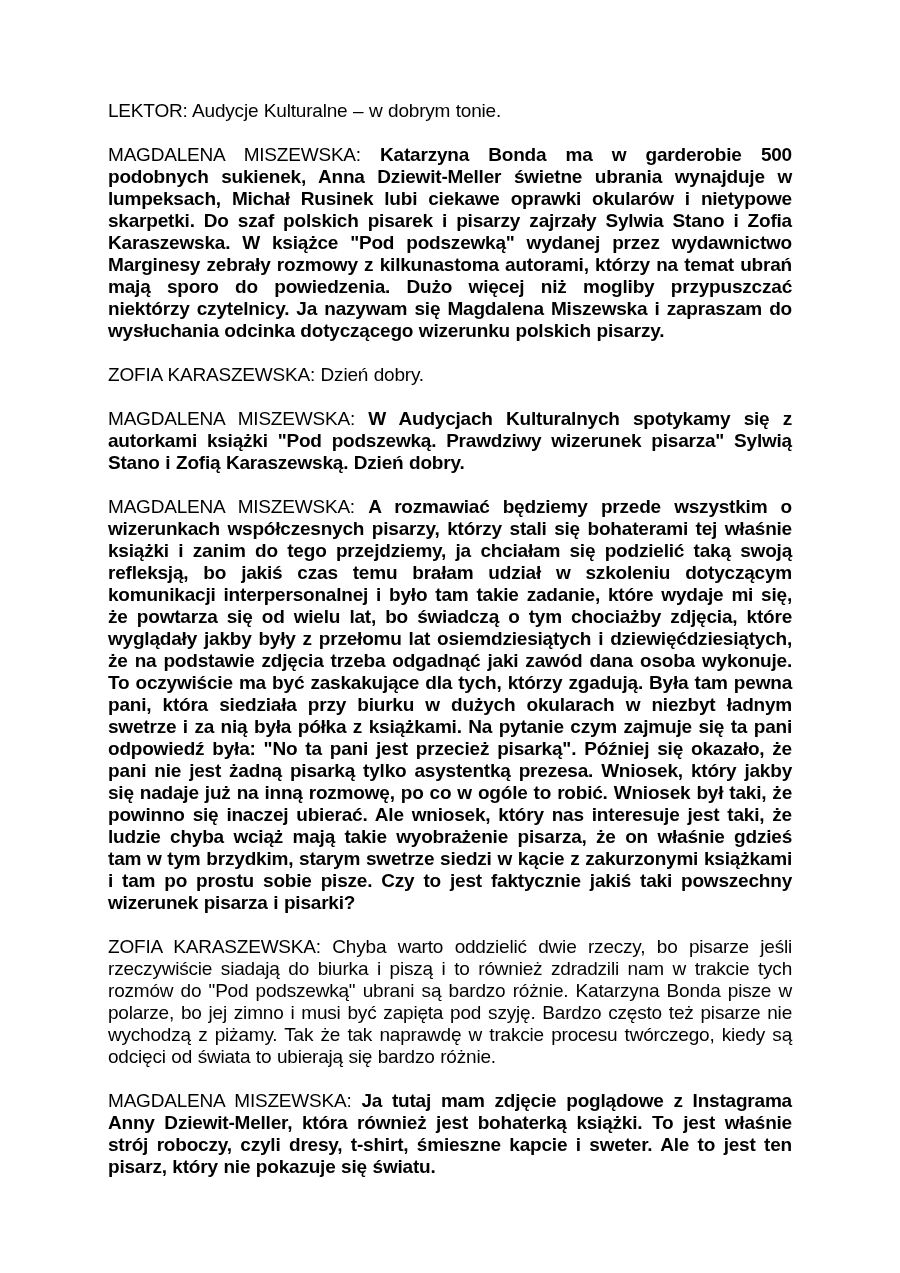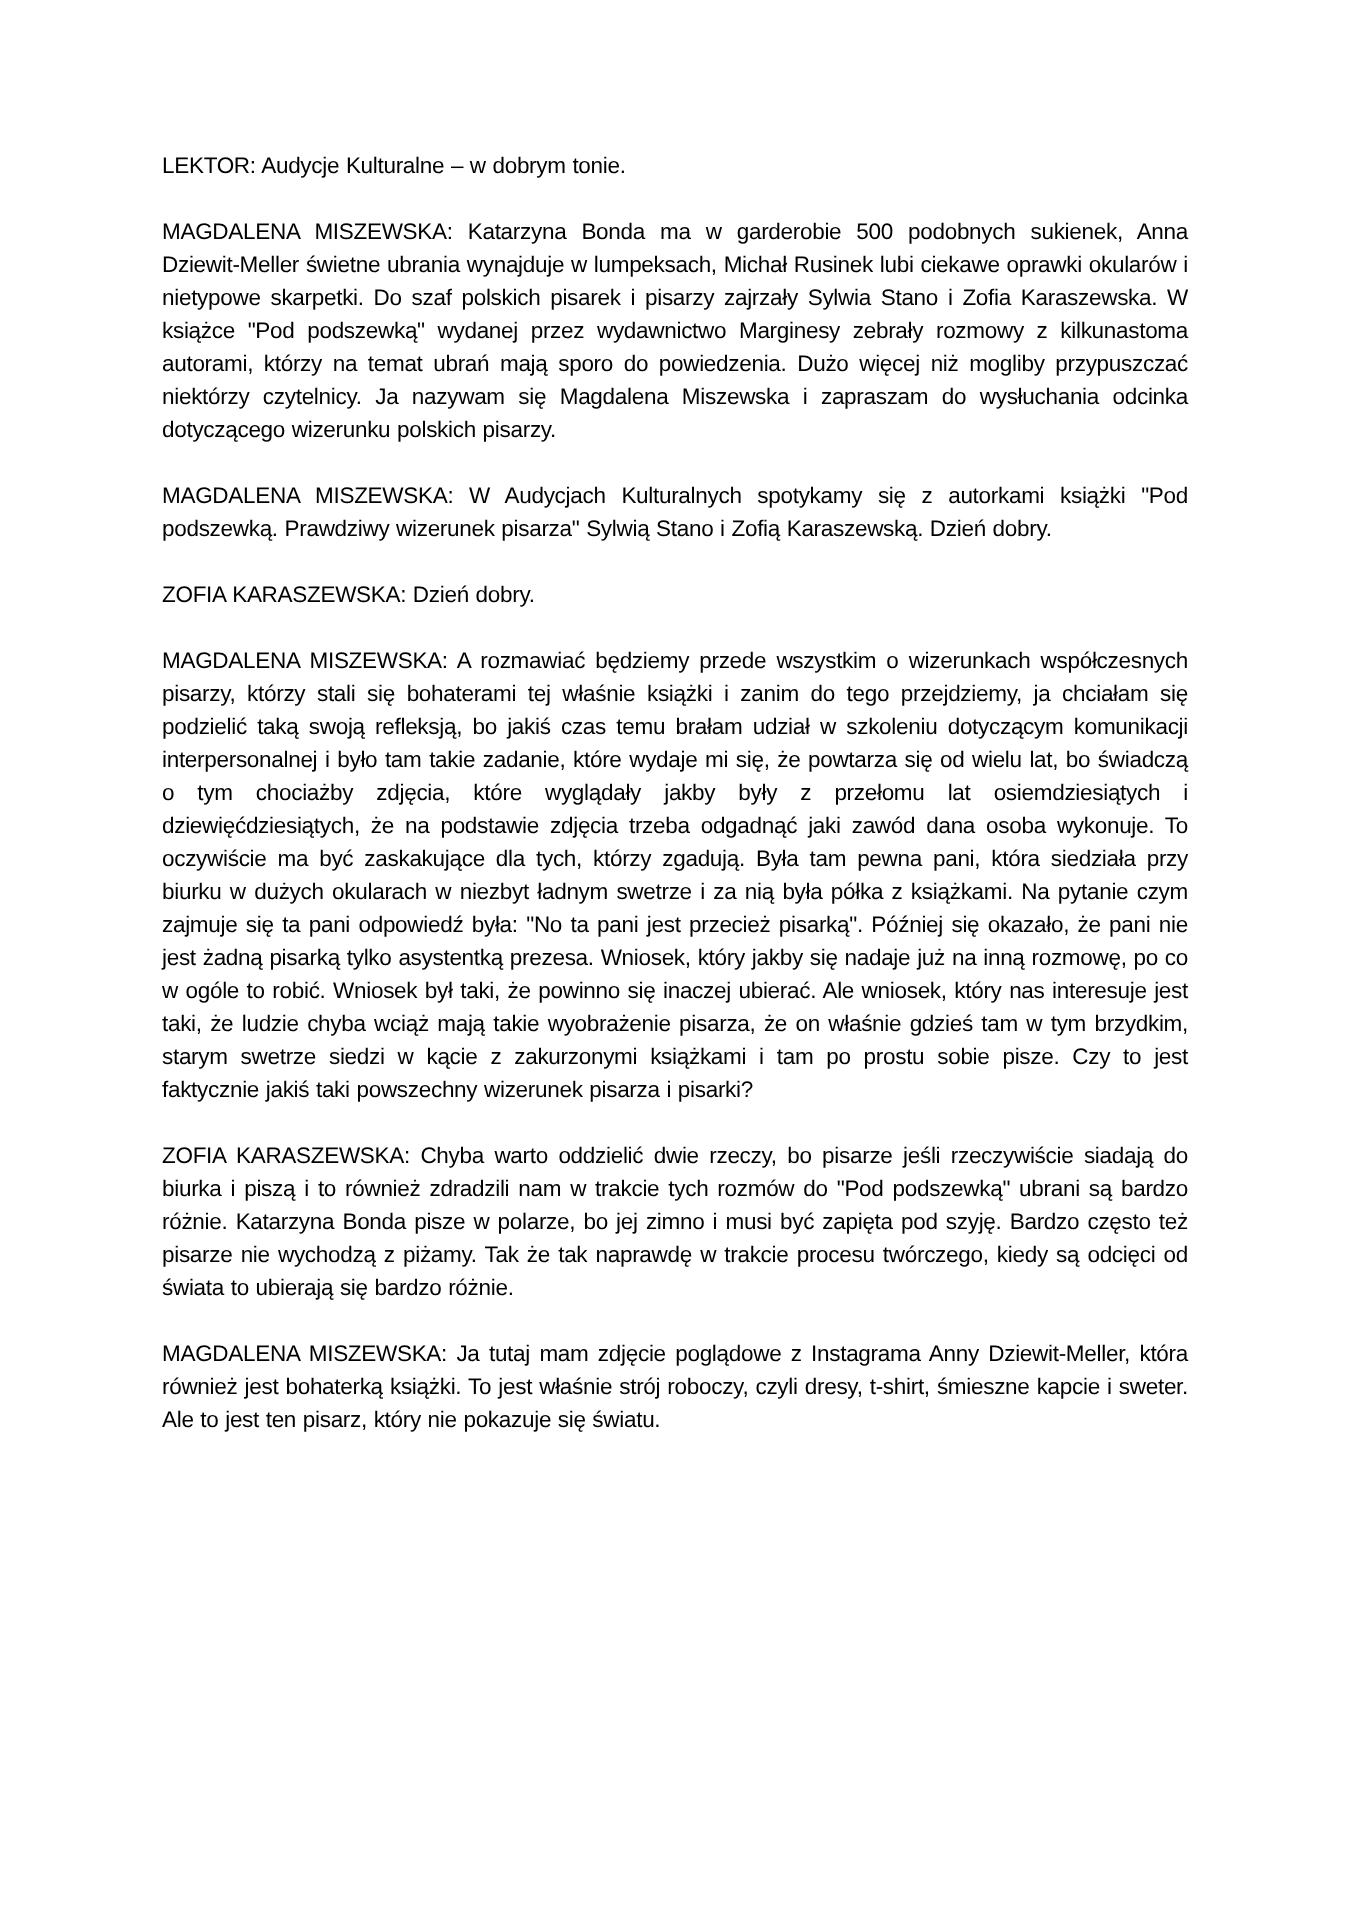--- a/index.html
+++ b/index.html
@@ -24,52 +24,52 @@
     overflow: hidden;
   }
   .text-block {
     position: absolute;
     left: 108px;
     top: 100px;
     width: 684px;
   }
   .para {
     margin: 0 0 22px 0;
-    font-size: 15px;
+    font-size: 19px;
     line-height: 22px;
     text-align: justify;
     letter-spacing: -0.2px;
     word-spacing: 0.5px;
   }
   .para:last-child {
     margin-bottom: 2px;
   }
   .speaker {
     font-weight: normal;
   }
   .speech-bold {
-    font-weight: normal;
+    font-weight: bold;
   }
   .speech-regular {
     font-weight: normal;
   }
 </style>
 </head>
 <body>
 
 <div class="page">
   <div class="text-block">
 
     <p class="para"><span class="speaker">LEKTOR:</span> <span class="speech-regular">Audycje Kulturalne – w dobrym tonie.</span></p>
 
     <p class="para"><span class="speaker">MAGDALENA MISZEWSKA:</span> <span class="speech-bold">Katarzyna Bonda ma w garderobie 500 podobnych sukienek, Anna Dziewit-Meller świetne ubrania wynajduje w lumpeksach, Michał Rusinek lubi ciekawe oprawki okularów i nietypowe skarpetki. Do szaf polskich pisarek i pisarzy zajrzały Sylwia Stano i Zofia Karaszewska. W książce "Pod podszewką" wydanej przez wydawnictwo Marginesy zebrały rozmowy z kilkunastoma autorami, którzy na temat ubrań mają sporo do powiedzenia. Dużo więcej niż mogliby przypuszczać niektórzy czytelnicy. Ja nazywam się Magdalena Miszewska i zapraszam do wysłuchania odcinka dotyczącego wizerunku polskich pisarzy.</span></p>
 
+    <p class="para"><span class="speaker">ZOFIA KARASZEWSKA:</span> <span class="speech-regular">Dzień dobry.</span></p>
+
     <p class="para"><span class="speaker">MAGDALENA MISZEWSKA:</span> <span class="speech-bold">W Audycjach Kulturalnych spotykamy się z autorkami książki "Pod podszewką. Prawdziwy wizerunek pisarza" Sylwią Stano i Zofią Karaszewską. Dzień dobry.</span></p>
-
-    <p class="para"><span class="speaker">ZOFIA KARASZEWSKA:</span> <span class="speech-regular">Dzień dobry.</span></p>
 
     <p class="para"><span class="speaker">MAGDALENA MISZEWSKA:</span> <span class="speech-bold">A rozmawiać będziemy przede wszystkim o wizerunkach współczesnych pisarzy, którzy stali się bohaterami tej właśnie książki i zanim do tego przejdziemy, ja chciałam się podzielić taką swoją refleksją, bo jakiś czas temu brałam udział w szkoleniu dotyczącym komunikacji interpersonalnej i było tam takie zadanie, które wydaje mi się, że powtarza się od wielu lat, bo świadczą o tym chociażby zdjęcia, które wyglądały jakby były z przełomu lat osiemdziesiątych i dziewięćdziesiątych, że na podstawie zdjęcia trzeba odgadnąć jaki zawód dana osoba wykonuje. To oczywiście ma być zaskakujące dla tych, którzy zgadują. Była tam pewna pani, która siedziała przy biurku w dużych okularach w niezbyt ładnym swetrze i za nią była półka z książkami. Na pytanie czym zajmuje się ta pani odpowiedź była: "No ta pani jest przecież pisarką". Później się okazało, że pani nie jest żadną pisarką tylko asystentką prezesa. Wniosek, który jakby się nadaje już na inną rozmowę, po co w ogóle to robić. Wniosek był taki, że powinno się inaczej ubierać. Ale wniosek, który nas interesuje jest taki, że ludzie chyba wciąż mają takie wyobrażenie pisarza, że on właśnie gdzieś tam w tym brzydkim, starym swetrze siedzi w kącie z zakurzonymi książkami i tam po prostu sobie pisze. Czy to jest faktycznie jakiś taki powszechny wizerunek pisarza i pisarki?</span></p>
 
     <p class="para"><span class="speaker">ZOFIA KARASZEWSKA:</span> <span class="speech-regular">Chyba warto oddzielić dwie rzeczy, bo pisarze jeśli rzeczywiście siadają do biurka i piszą i to również zdradzili nam w trakcie tych rozmów do "Pod podszewką" ubrani są bardzo różnie. Katarzyna Bonda pisze w polarze, bo jej zimno i musi być zapięta pod szyję. Bardzo często też pisarze nie wychodzą z piżamy. Tak że tak naprawdę w trakcie procesu twórczego, kiedy są odcięci od świata to ubierają się bardzo różnie.</span></p>
 
     <p class="para"><span class="speaker">MAGDALENA MISZEWSKA:</span> <span class="speech-bold">Ja tutaj mam zdjęcie poglądowe z Instagrama Anny Dziewit-Meller, która również jest bohaterką książki. To jest właśnie strój roboczy, czyli dresy, t-shirt, śmieszne kapcie i sweter. Ale to jest ten pisarz, który nie pokazuje się światu.</span></p>
 
   </div>
 </div>
 

